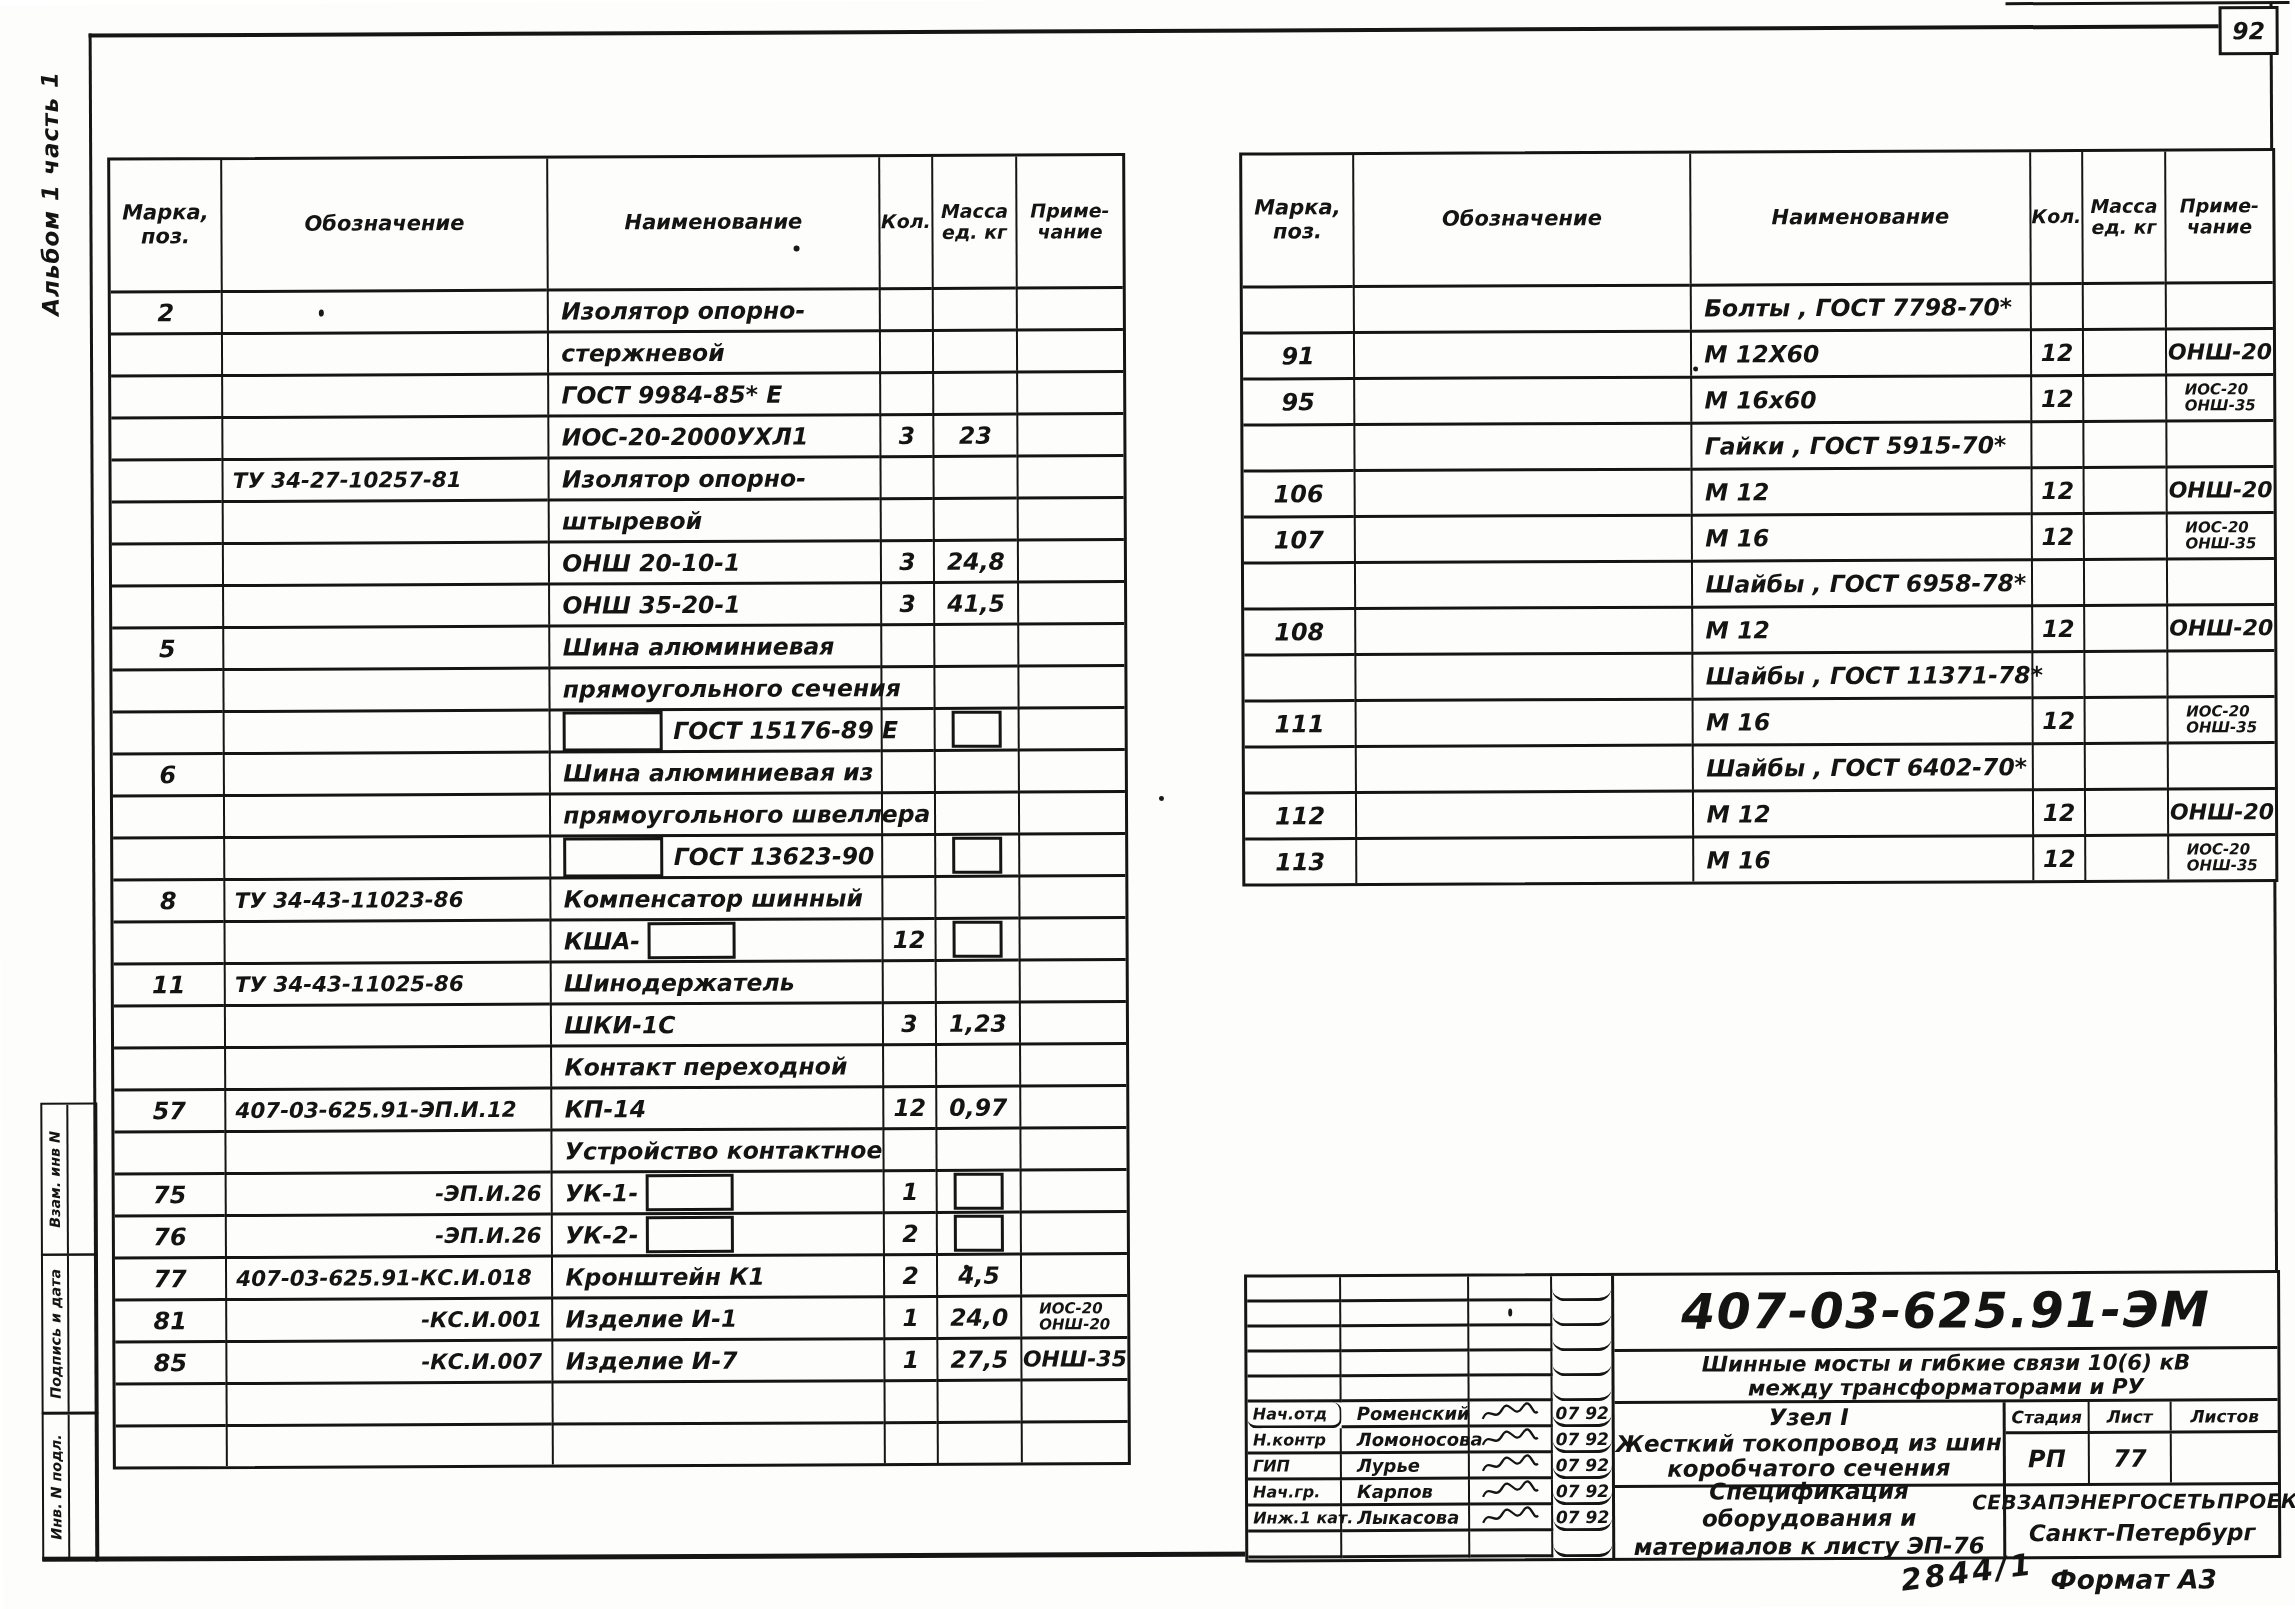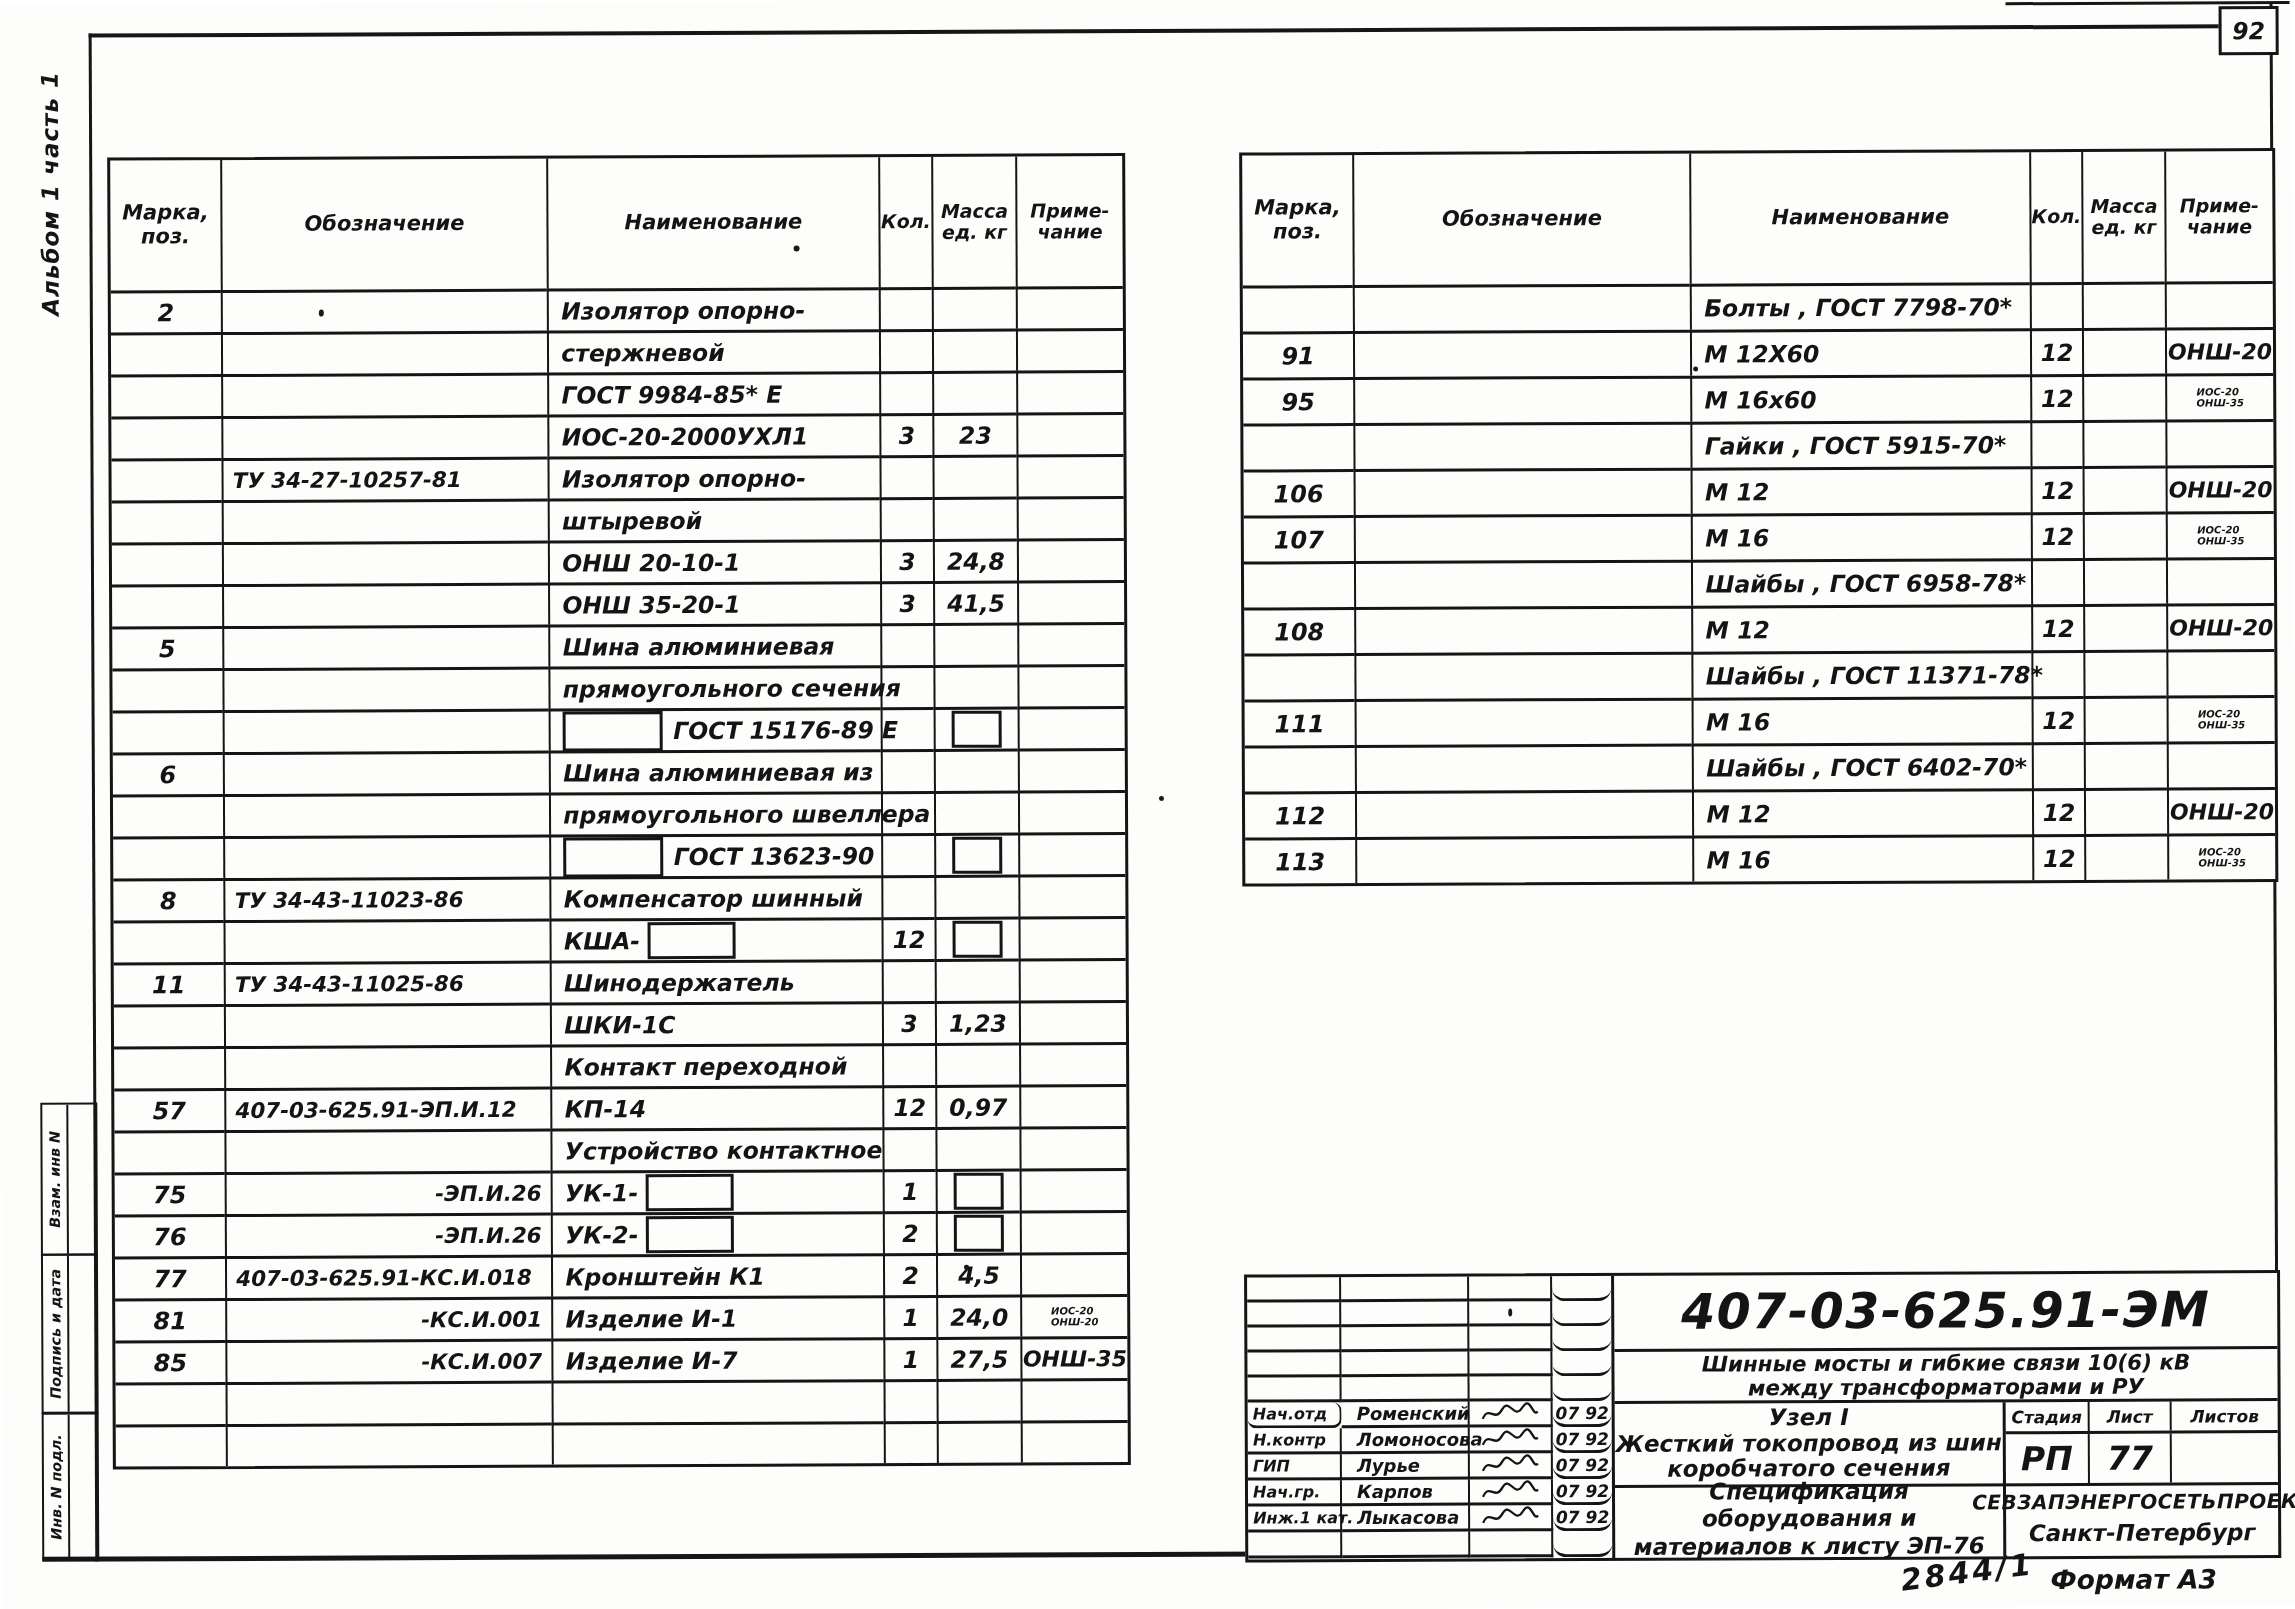--- a/index.html
+++ b/index.html
@@ -16,21 +16,21 @@
   .c.nt{border-top:none;}
   .hc{font-size:21px;text-align:center;line-height:1.12;}
   .hc.sm{font-size:19px;}
   .cell-mark{font-size:24px;}
   .cell-des{justify-content:flex-start;padding:0 9.2px;font-size:21.4px;}
   .cell-des.right{justify-content:flex-end;}
   .cell-name{justify-content:flex-start;padding-left:12.3px;font-size:23.5px;}
   .cell-qty{font-size:23.5px;}
   .cell-mass{font-size:23.5px;}
   .cell-note{font-size:22px;text-align:left;line-height:1.05;}
-  .cell-note.small{font-size:10px;}
+  .cell-note.small{font-size:15px;}
   .pl{white-space:pre-line;}
   .box-pre{flex:none;width:94px;height:34px;border:3.1px solid #151515;margin-right:10.2px;}
   .box-suf{flex:none;width:82px;height:31px;border:3.1px solid #151515;margin-left:7.1px;}
   .box-mass{width:44px;height:31px;border:3.1px solid #151515;}
   
   #titleblock{position:absolute;left:1242px;top:1275px;width:1030px;height:282px;border:3.1px solid #151515;background:#fdfdfb;}
   .tb-left{position:absolute;left:0;top:0;width:364px;height:100%;}
   .tb-grid{display:grid;grid-template-columns:94px 128px 83px 59px;}
   .tb-grid .c{border-left:none;border-top:none;border-right:2px solid #151515;border-bottom:3.1px solid #151515;}
   .tb-grid .c:nth-child(4n){border-right:none;border-radius:13px;}
@@ -43,21 +43,21 @@
   .tb-sub{height:49px;border-bottom:3.6px solid #151515;display:flex;align-items:center;justify-content:center;
           font-size:21.4px;text-align:center;line-height:1.1;}
   .tb-mid{height:81px;border-bottom:3.6px solid #151515;position:relative;}
   .tb-node{position:absolute;left:0;top:0;width:388px;height:100%;display:flex;flex-direction:column;
            align-items:center;justify-content:center;font-size:23px;text-align:center;line-height:1.12;}
   .tb-stage{position:absolute;left:388px;top:0;right:0;bottom:0;border-left:3.1px solid #151515;}
   .stage-head{display:grid;grid-template-columns:82px 82px 1fr;height:29px;border-bottom:3.1px solid #151515;}
   .stage-head div{display:flex;align-items:center;justify-content:center;font-size:17px;border-left:2px solid #151515;}
   .stage-head div:first-child{border-left:none;}
   .stage-vals{display:grid;grid-template-columns:82px 82px 1fr;height:49px;}
-  .stage-vals div{display:flex;align-items:center;justify-content:center;font-size:33px;border-left:2px solid #151515;}
+  .stage-vals div{display:flex;align-items:center;justify-content:center;font-size:24px;border-left:2px solid #151515;}
   .stage-vals div:first-child{border-left:none;}
   .tb-bot{position:absolute;left:0;bottom:0;width:100%;top:206px;}
   .tb-spec{position:absolute;left:0;top:0;width:388px;height:100%;display:flex;align-items:center;justify-content:center;
            font-size:23px;text-align:center;line-height:1.2;}
   .tb-org{position:absolute;left:388px;top:0;right:0;bottom:0;border-left:3.1px solid #151515;display:flex;
           flex-direction:column;align-items:center;justify-content:center;}
   .org-name{font-size:20px;letter-spacing:0.5px;}
   .org-city{font-size:23px;margin-top:5.1px;}
   
   .vtext{writing-mode:vertical-rl;transform:rotate(180deg);}

